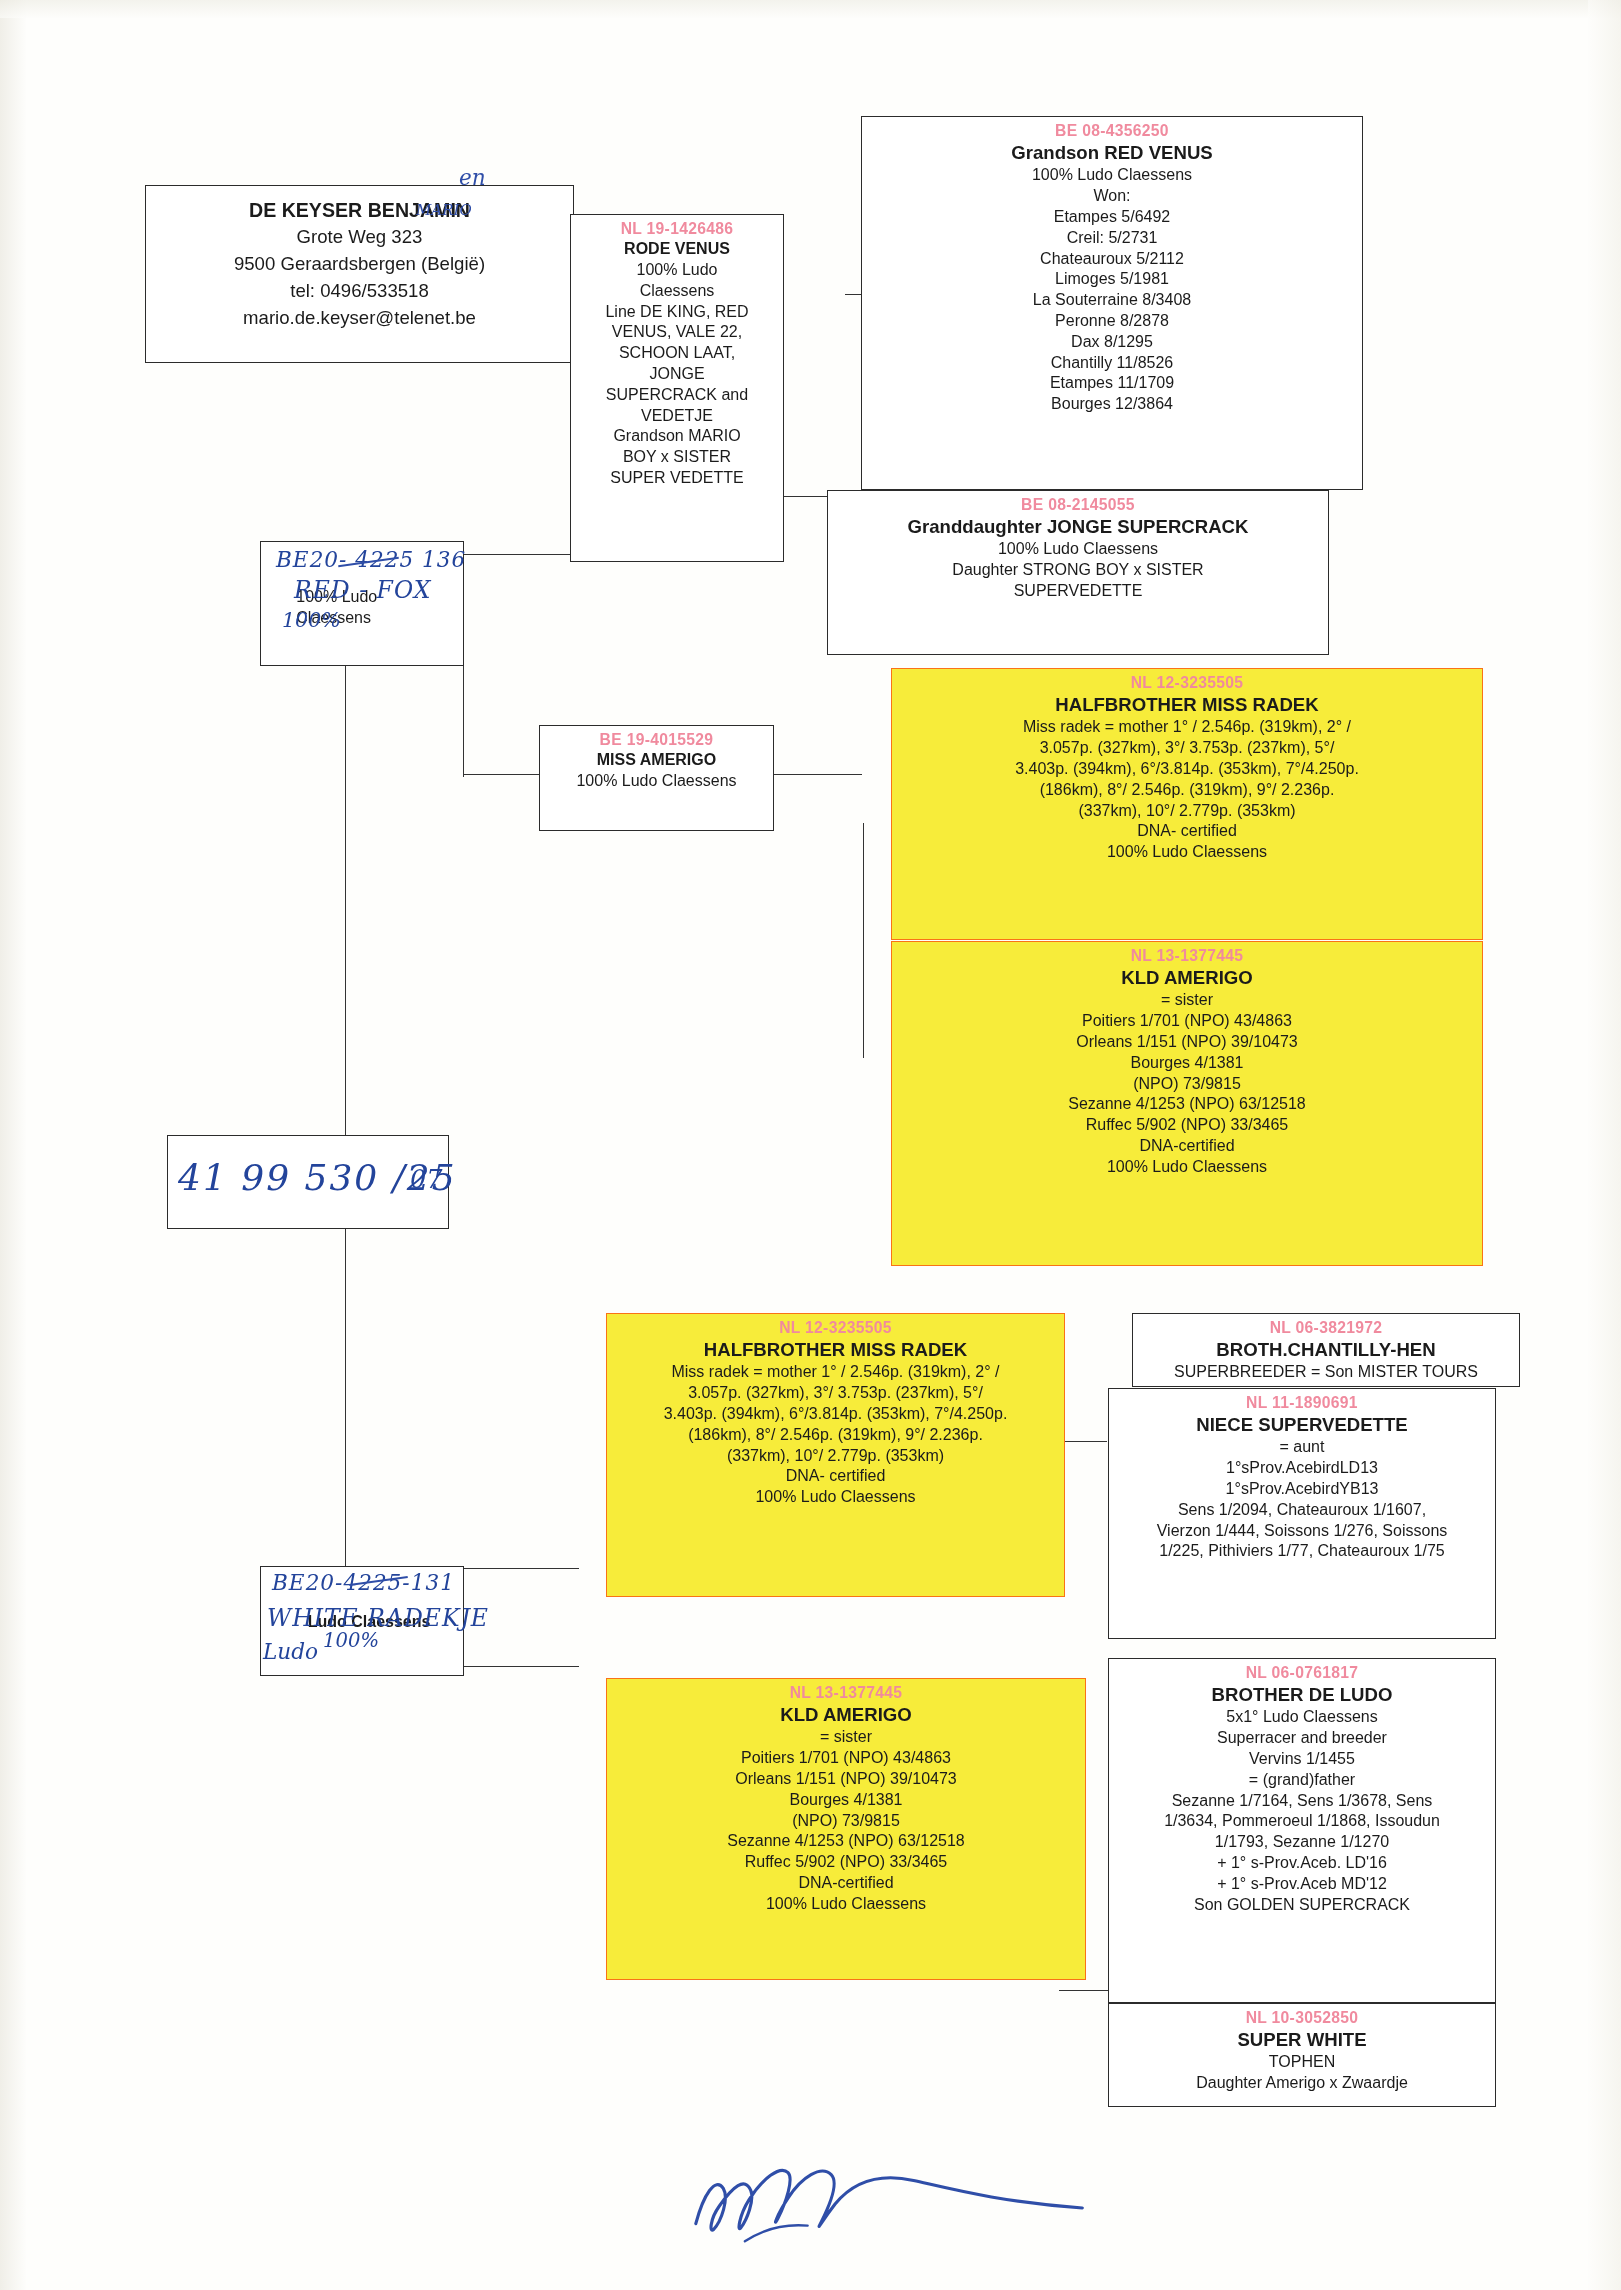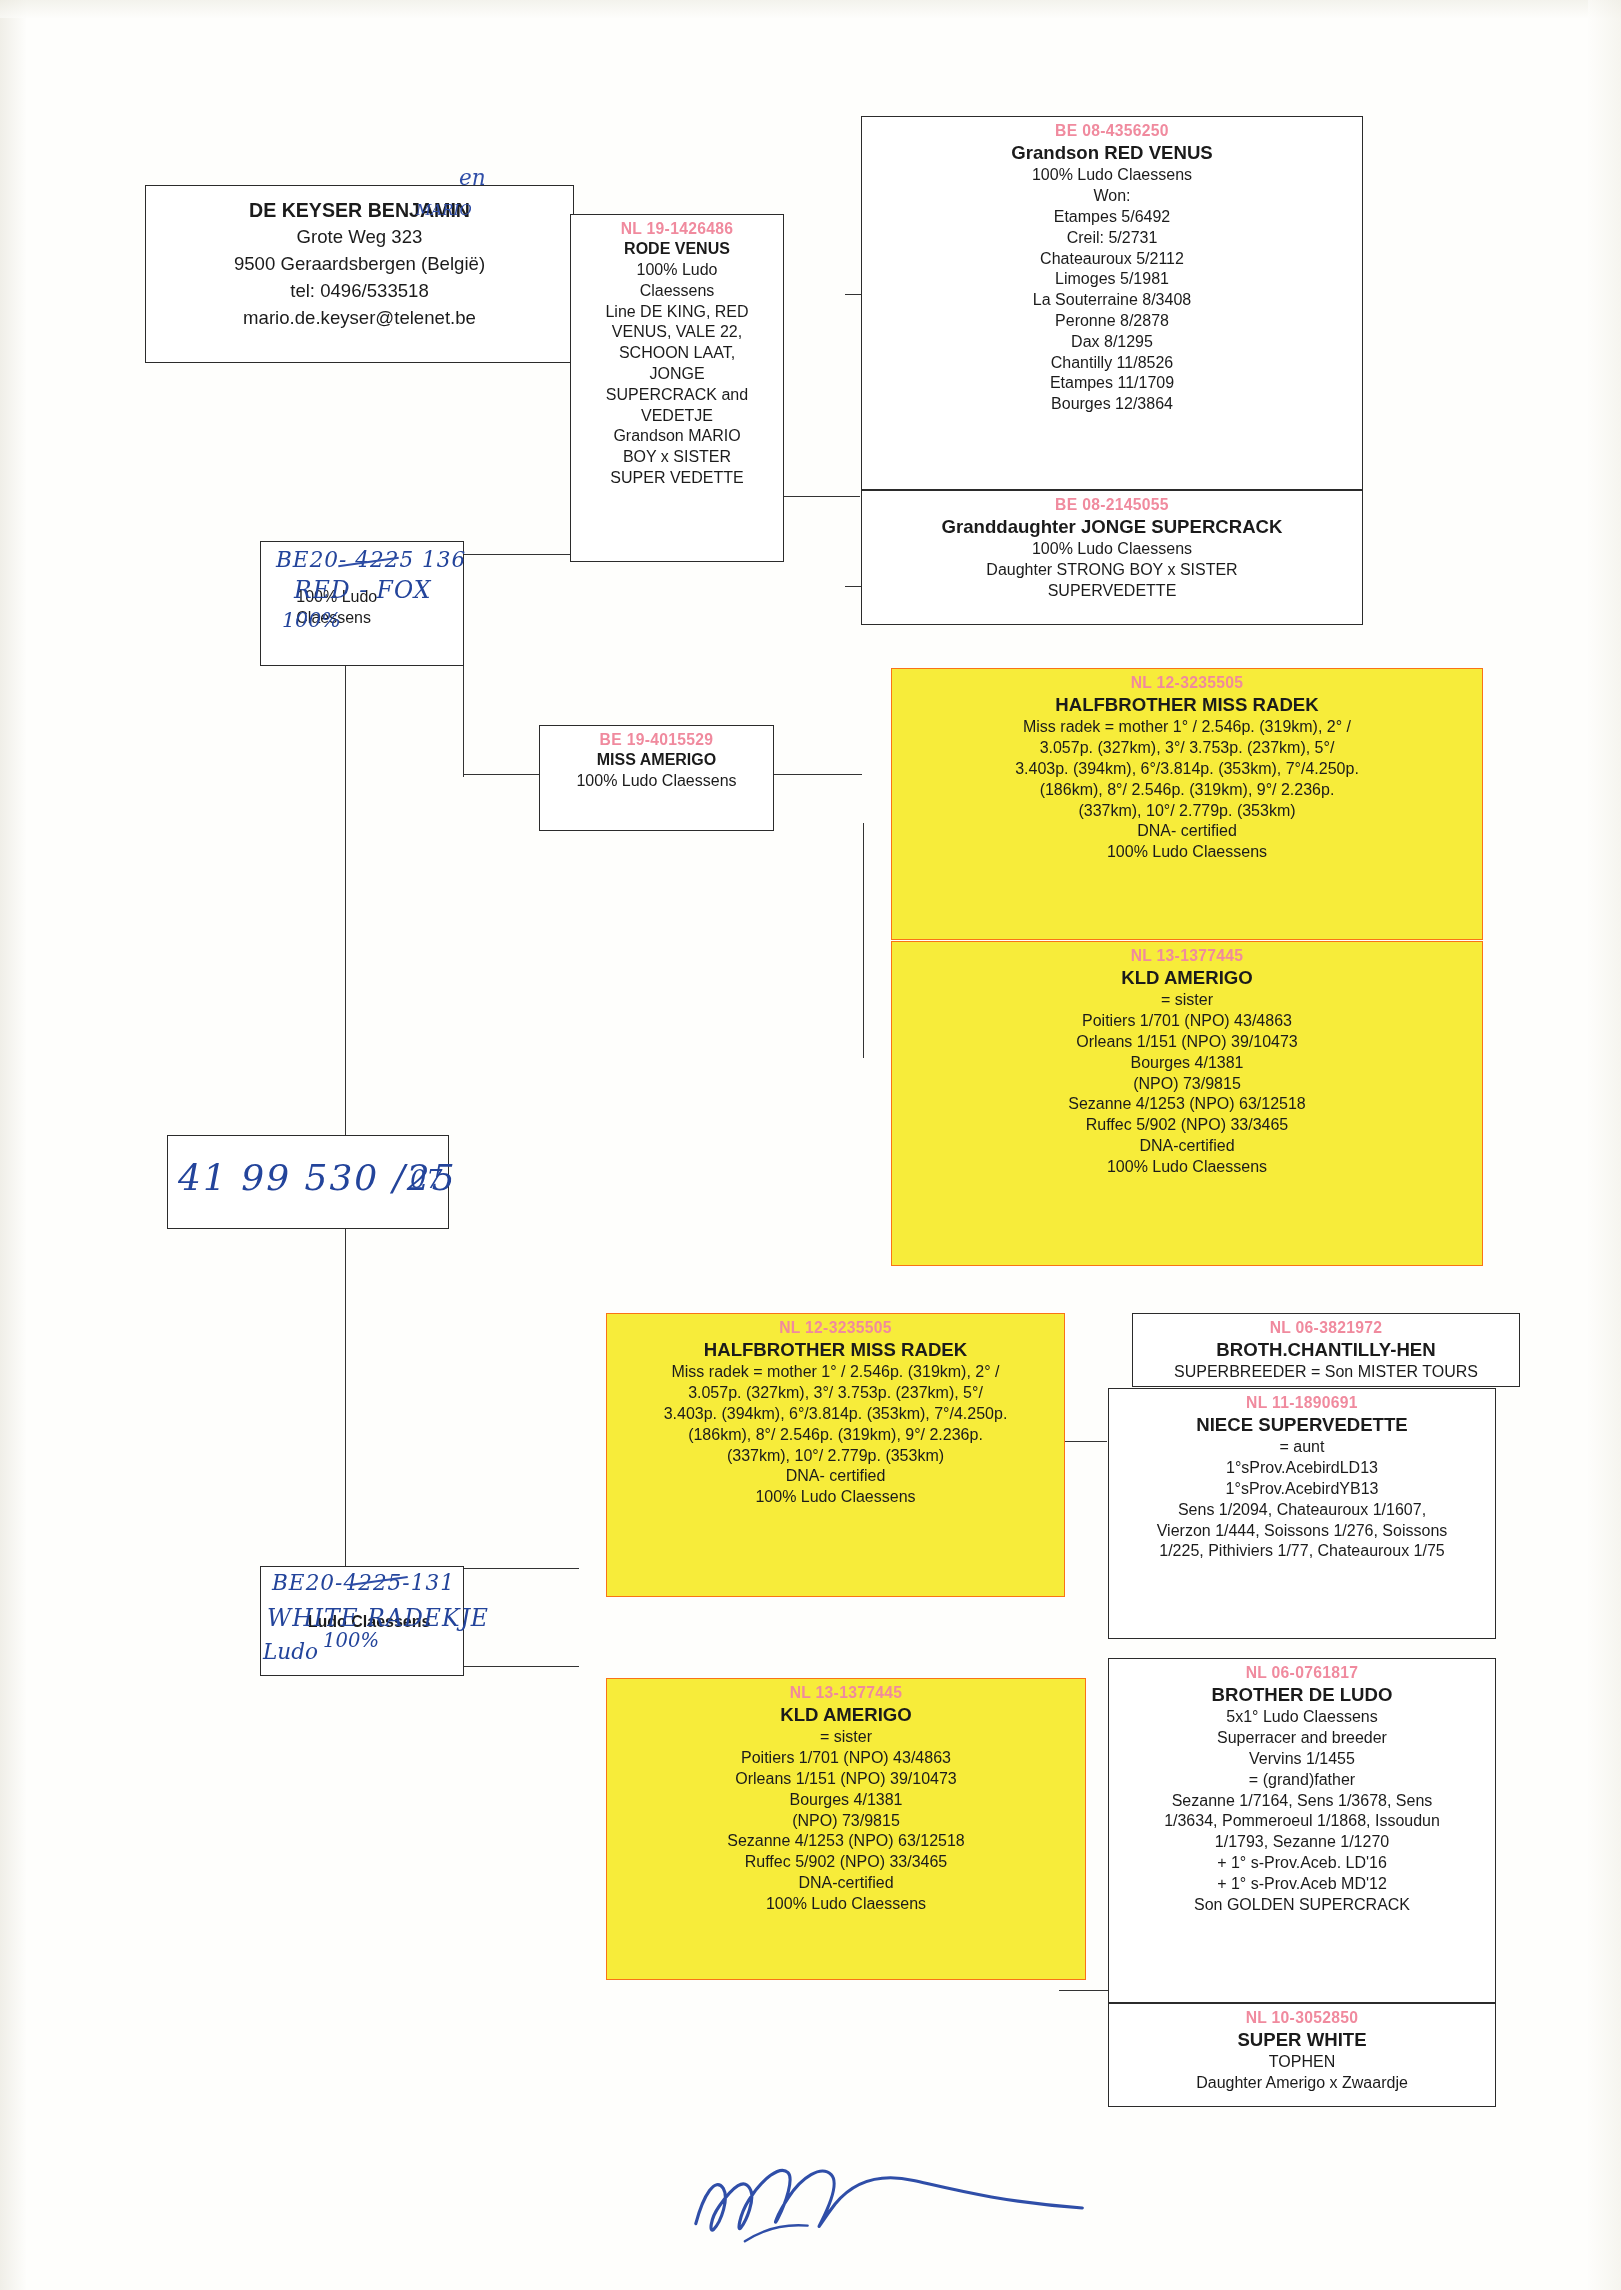--- a/index.html
+++ b/index.html
@@ -190,21 +190,21 @@
     <span class="ln">Chateauroux 5/2112</span>
     <span class="ln">Limoges 5/1981</span>
     <span class="ln">La Souterraine 8/3408</span>
     <span class="ln">Peronne 8/2878</span>
     <span class="ln">Dax 8/1295</span>
     <span class="ln">Chantilly 11/8526</span>
     <span class="ln">Etampes 11/1709</span>
     <span class="ln">Bourges 12/3864</span>
   </div>
 
-  <div class="box" style="left:861px; top:490px; width:502px; height:135px;">
+  <div class="box" style="left:827px; top:490px; width:502px; height:165px;">
     <span class="id">BE 08-2145055</span>
     <span class="ttl" style="font-size:18.6px;">Granddaughter JONGE SUPERCRACK</span>
     <span class="ln">100% Ludo Claessens</span>
     <span class="ln">Daughter STRONG BOY x SISTER</span>
     <span class="ln">SUPERVEDETTE</span>
   </div>
 
   <div class="box" style="left:539px; top:725px; width:235px; height:106px;">
     <span class="id">BE 19-4015529</span>
     <span class="ttl">MISS AMERIGO</span>

